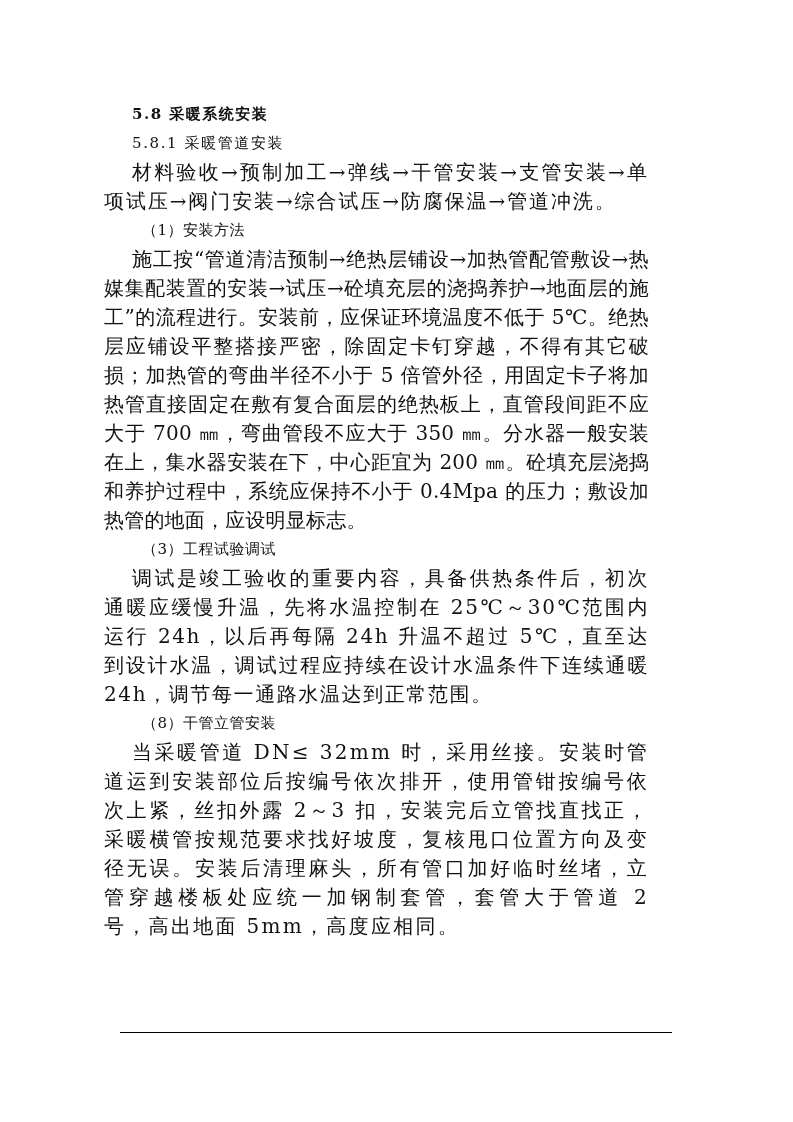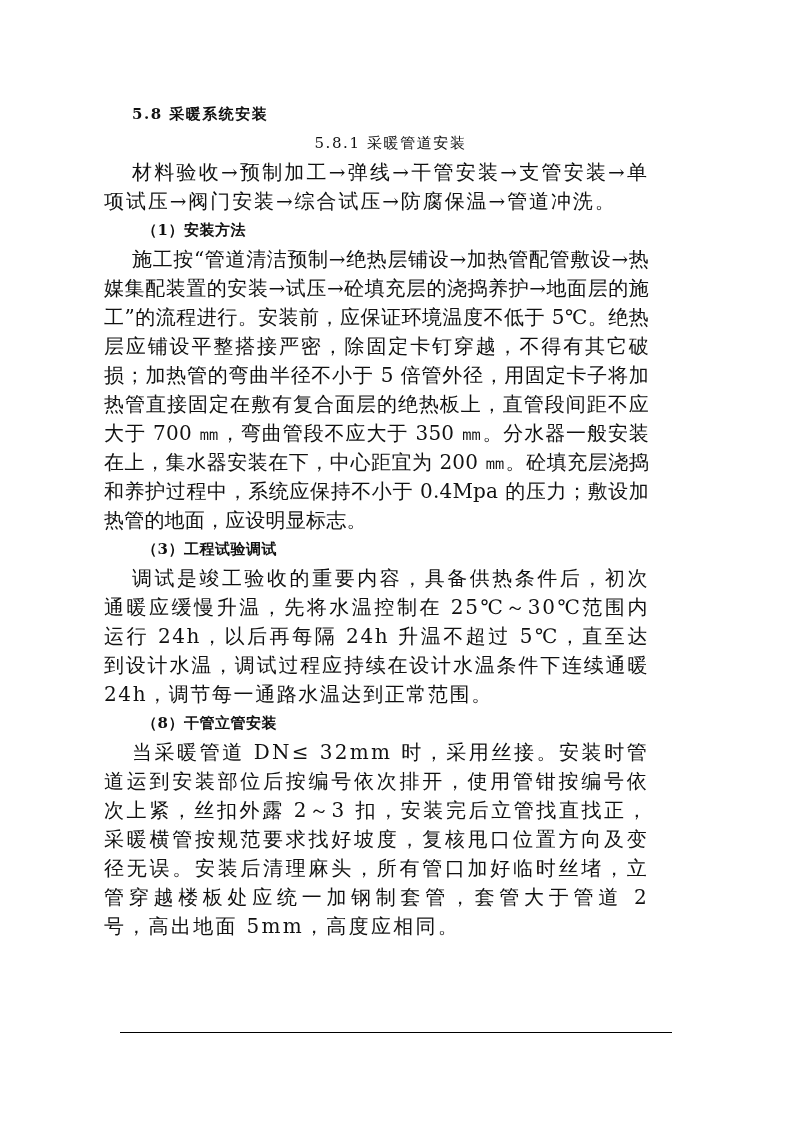--- a/index.html
+++ b/index.html
@@ -29,26 +29,24 @@
       letter-spacing: 1.2px;
     }
     .h1 {
       font-weight: bold;
       padding-left: 28px;
       letter-spacing: 1.5px;
     }
     .h2, .h3 {
       padding-left: 28px;
       letter-spacing: 1.6px;
-      text-align: center;
     }
     .sub {
       padding-left: 38px;
       letter-spacing: 0.5px;
-      font-weight: bold;
     }
     .para {
       text-align: justify;
       font-size: 20px;
       line-height: 29px;
       text-indent: 28px;
       margin: 0;
     }
     .para.flow {
       letter-spacing: 1.9px;

